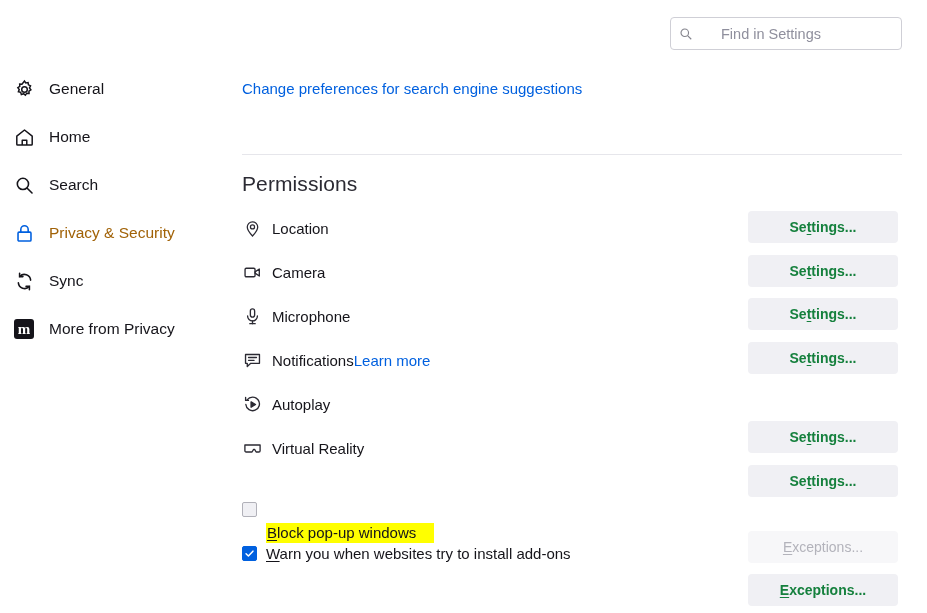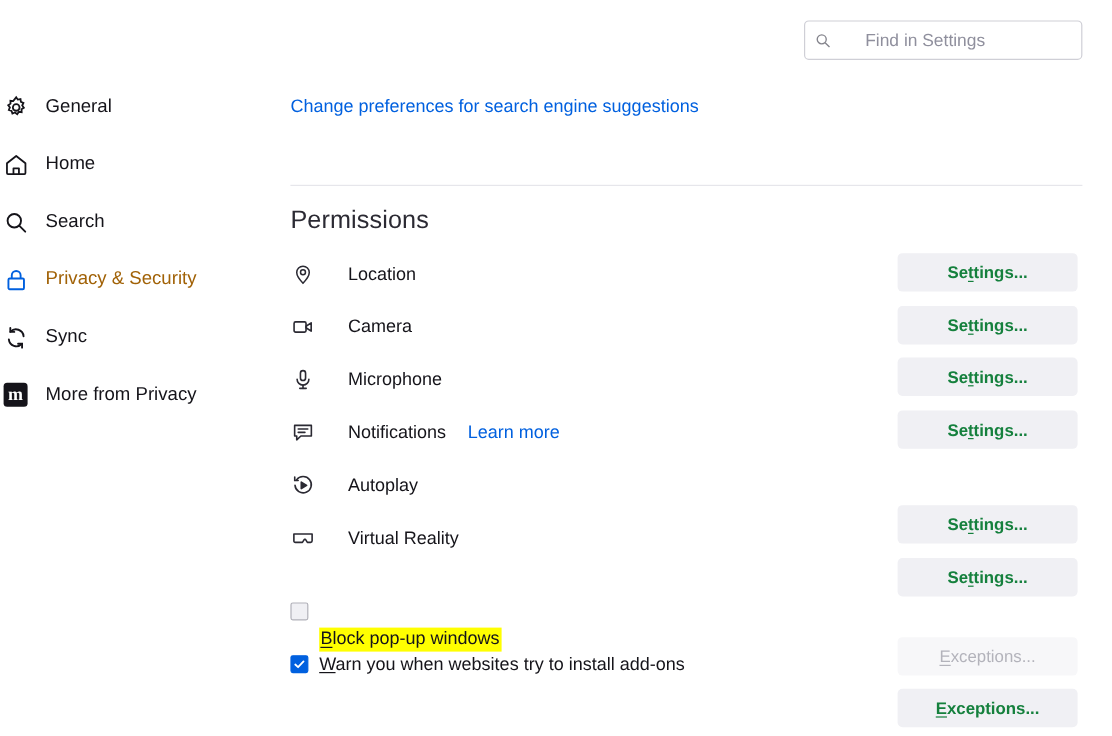--- a/index.html
+++ b/index.html
@@ -25,21 +25,21 @@
     border: 0; outline: 0; background: transparent;
     font-family: "Liberation Sans", sans-serif;
     font-size: 14.5px; color: #15141a; width: 195px; padding: 0;
   }
   .search-input::placeholder { color: #8f8f9d; opacity: 1; }
 
   
   .sidebar { position: absolute; left: 0; top: 72px; width: 230px; }
   .nav-item {
     display: flex; align-items: center;
-    height: 34px; margin-bottom: 14px; padding-left: 2px;
+    height: 34px; margin-bottom: 14px; padding-left: 13px;
     color: #15141a; cursor: default;
   }
   .nav-item .nav-ico {
     width: 22px; height: 22px; flex: 0 0 22px;
     display: flex; align-items: center; justify-content: center;
     margin-right: 14px;
   }
   .nav-item .nav-label { font-size: 15.5px; line-height: 1; }
   .nav-item.selected { color: #a16207; }
   .nav-item.selected .nav-label { font-weight: 400; }
@@ -59,41 +59,41 @@
     position: absolute; left: 0; top: 154px; width: 660px; height: 1px;
     background: #e6e6eb;
   }
   .section-title {
     position: absolute; left: 0; top: 172px;
     font-size: 21px; font-weight: 400; color: #2b2a33; letter-spacing: .1px;
   }
 
   .rows { position: absolute; left: 0; top: 214px; width: 660px; }
   .perm-row { position: relative; height: 28px; margin-bottom: 16px; }
-  .perm-left { display: flex; align-items: center; height: 28px; gap: 18px; }
+  .perm-left { display: flex; align-items: center; height: 28px; }
   .perm-ico {
     width: 20px; height: 20px; flex: 0 0 20px; margin-right: 10px;
     display: flex; align-items: center; justify-content: center;
   }
   .perm-label { font-size: 15px; color: #15141a; }
   .learn-more { font-size: 15px; color: #0060df; cursor: pointer; }
 
   .sub-row { position: relative; height: 26px; margin: 0 0 18px 30px; display: flex; align-items: center; }
   .chk-row { position: relative; height: 26px; margin-bottom: 18px; display: flex; align-items: center; }
 
   .cbox {
     width: 15px; height: 15px; flex: 0 0 15px; margin-right: 9px;
     border-radius: 2px; border: 1px solid #b1b1b9; background: #f0f0f4;
     display: flex; align-items: center; justify-content: center;
   }
   .cbox.checked { background: #0060df; border-color: #0060df; }
   .cbox.checked svg { display: block; }
   .cbox svg { display: none; }
   .chk-label { font-size: 15px; color: #15141a; }
-  .hl { background: #ffff00; padding: 1px 2px 2px 1px; margin-top: 48px; }
+  .hl { background: #ffff00; padding: 1px 18px 2px 1px; margin-top: 48px; }
   .ak { text-decoration: underline; text-underline-offset: 2px; }
 
   
   .btn {
     position: absolute; left: 506px; width: 150px; height: 32px;
     background: #f0f0f4; border: 0; border-radius: 4px;
     font-family: "Liberation Sans", sans-serif;
     font-size: 14px; font-weight: 700; color: #15803d;
     cursor: pointer; display: flex; align-items: center; justify-content: center;
   }

